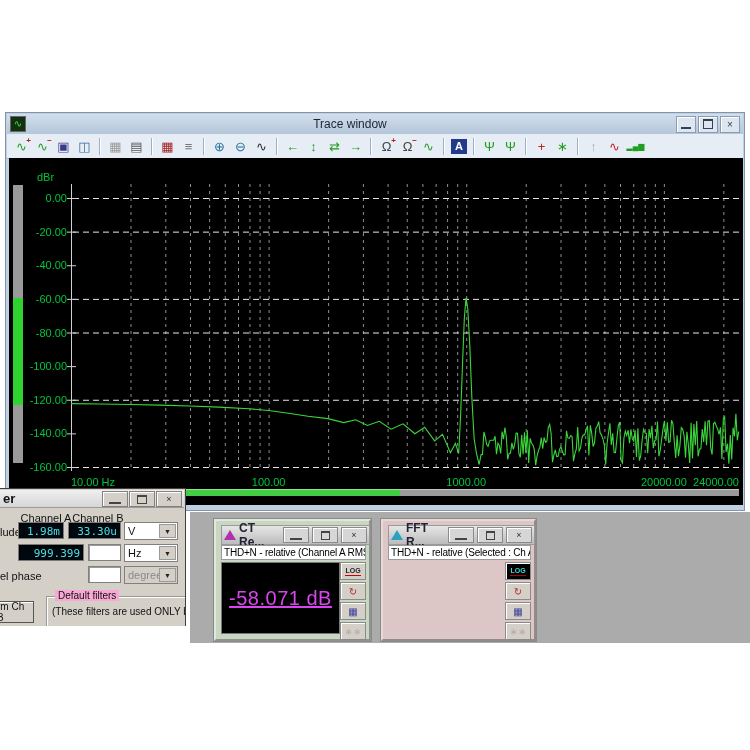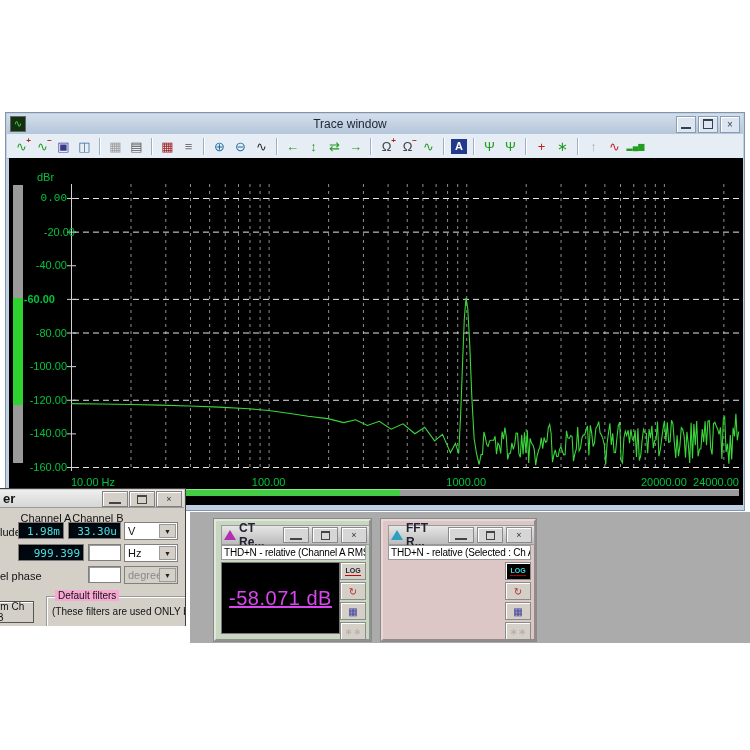--- a/index.html
+++ b/index.html
@@ -197,24 +197,24 @@
           <line x1="-4" y1="208.625" x2="5" y2="208.625" stroke="#d0d0d0" stroke-width="1"></line>
           <line x1="-4" y1="242.25" x2="5" y2="242.25" stroke="#d0d0d0" stroke-width="1"></line>
           <line x1="-4" y1="275.875" x2="5" y2="275.875" stroke="#d0d0d0" stroke-width="1"></line>
           <line x1="-4" y1="309.5" x2="5" y2="309.5" stroke="#d0d0d0" stroke-width="1"></line>
           <path d="M0.0 245.6L29.6 246.0L59.3 246.5L88.9 247.1L118.6 248.0L148.2 249.1L177.9 250.8L197.6 252.5L217.4 255.2L237.1 258.2L256.9 260.6L272.7 264.6L284.6 261.8L296.4 267.5L308.3 263.3L320.1 271.2L332.0 265.8L343.9 275.7L353.7 269.3L363.6 282.9L371.5 276.4L379.4 294.7L384.4 285.5L387.7 295.5L389.7 255.2L391.7 201.4L393.3 161.1L395.0 139.7L396.8 151.0L398.8 187.9L400.8 238.4L403.1 280.4L405.5 295.5L408.1 306.5L410.1 296.6L411.5 296.4L412.9 274.0L414.3 279.2L415.7 286.5L417.1 288.3L418.5 283.0L419.9 282.2L421.3 282.3L422.7 282.2L424.1 278.3L425.5 296.1L426.9 285.2L428.3 287.4L429.7 295.5L431.1 273.6L432.5 281.2L433.9 269.5L435.3 278.8L436.7 301.5L438.1 295.5L439.5 295.0L440.9 284.9L442.3 291.3L443.7 286.4L445.1 275.1L446.5 275.2L447.9 295.7L449.3 299.3L450.7 276.8L452.1 296.1L453.5 274.3L454.9 295.1L456.3 272.3L457.7 305.0L459.1 280.3L460.5 285.0L461.9 286.9L463.3 291.6L464.7 307.2L466.1 297.9L467.5 292.5L468.9 289.2L470.3 279.7L471.7 290.6L473.1 279.5L474.5 284.2L475.9 283.1L477.3 269.6L478.7 266.4L480.1 275.2L481.5 304.1L482.9 296.8L484.3 291.8L485.7 298.6L487.1 298.3L488.5 291.7L489.9 288.6L491.3 293.1L492.7 296.8L494.1 296.7L495.5 272.9L496.9 279.9L498.3 280.4L499.7 277.6L501.1 278.6L502.5 303.2L503.9 295.6L505.3 291.1L506.7 269.0L508.1 293.0L509.5 290.2L510.9 279.9L512.3 276.9L513.7 277.0L515.1 271.6L516.5 267.9L517.9 297.4L519.3 267.3L520.7 275.1L522.1 288.5L523.5 284.8L524.9 270.1L526.3 268.1L527.7 263.6L529.1 274.8L530.5 277.1L531.9 280.8L533.3 286.8L534.7 306.5L536.1 285.3L537.5 274.8L538.9 265.3L540.3 286.9L541.7 275.4L543.1 294.5L544.5 294.6L545.9 280.2L547.3 267.7L548.7 264.1L550.1 302.4L551.5 304.8L552.9 280.2L554.3 273.2L555.7 277.6L557.1 272.2L558.5 285.1L559.9 271.4L561.3 280.8L562.7 283.1L564.1 272.2L565.5 298.9L566.9 270.2L568.3 302.5L569.7 297.8L571.1 282.6L572.5 271.4L573.9 274.7L575.3 275.4L576.7 295.2L578.1 271.0L579.5 280.2L580.9 267.9L582.3 290.1L583.7 282.7L585.1 281.8L586.5 263.6L587.9 298.2L589.3 292.0L590.7 280.8L592.1 270.3L593.5 262.9L594.9 282.9L596.3 264.3L597.7 284.3L599.1 283.6L600.5 262.3L601.9 265.7L603.3 283.8L604.7 299.9L606.1 277.4L607.5 298.1L608.9 287.6L610.3 269.6L611.7 271.3L613.1 278.0L614.5 299.6L615.9 273.8L617.3 286.3L618.7 305.0L620.1 264.8L621.5 300.4L622.9 266.1L624.3 287.2L625.7 263.1L627.1 298.3L628.5 291.1L629.9 290.8L631.3 271.1L632.7 284.0L634.1 263.3L635.5 287.3L636.9 263.1L638.3 262.6L639.7 290.0L641.1 296.6L642.5 265.5L643.9 264.3L645.3 268.3L646.7 271.2L648.1 276.3L649.5 269.4L650.9 300.9L652.3 261.0L653.7 259.0L655.1 294.0L656.5 285.7L657.9 305.8L659.3 277.0L660.7 301.4L662.1 269.7L663.5 278.3L664.9 255.8L666.3 282.3L667.7 273.5" fill="none" stroke="#3bd63b" stroke-width="1.1"></path>
         </svg>
       <div id="xprog">
         <div class="g" style="width: 329px;"></div>
         <div class="r" style="width: 339px;"></div>
       </div>
-    <div class="ylab" style="left: 14px; top: 34px; font-family: Liberation Mono, monospace;">0.00</div>
-        <div class="ylab" style="left: 14px; top: 67.625px; padding-left: 8px;">-20.00</div>
+    <div class="ylab" style="left: 14px; top: 34px;">0.00</div>
+        <div class="ylab" style="left: 14px; top: 67.625px;">-20.00</div>
         <div class="ylab" style="left: 14px; top: 101.25px;">-40.00</div>
-        <div class="ylab" style="left: 2px; top: 134.875px; font-weight: bold;">-60.00</div>
+        <div class="ylab" style="left: 14px; top: 134.875px;">-60.00</div>
         <div class="ylab" style="left: 14px; top: 168.5px;">-80.00</div>
         <div class="ylab" style="left: 14px; top: 202.125px;">-100.00</div>
         <div class="ylab" style="left: 14px; top: 235.75px;">-120.00</div>
         <div class="ylab" style="left: 14px; top: 269.375px;">-140.00</div>
         <div class="ylab" style="left: 14px; top: 303px;">-160.00</div>
         <div class="xlab" style="left: 62px;">10.00 Hz</div>
         <div class="xlab" style="left: 229.621px; width: 60px; text-align: center;">100.00</div>
         <div class="xlab" style="left: 427.242px; width: 60px; text-align: center;">1000.00</div>
         <div class="xlab" style="left: 624.862px; width: 60px; text-align: center;">20000.00</div>
         <div class="xlab" style="left: 668px; width: 62px; text-align: right;">24000.00</div>

